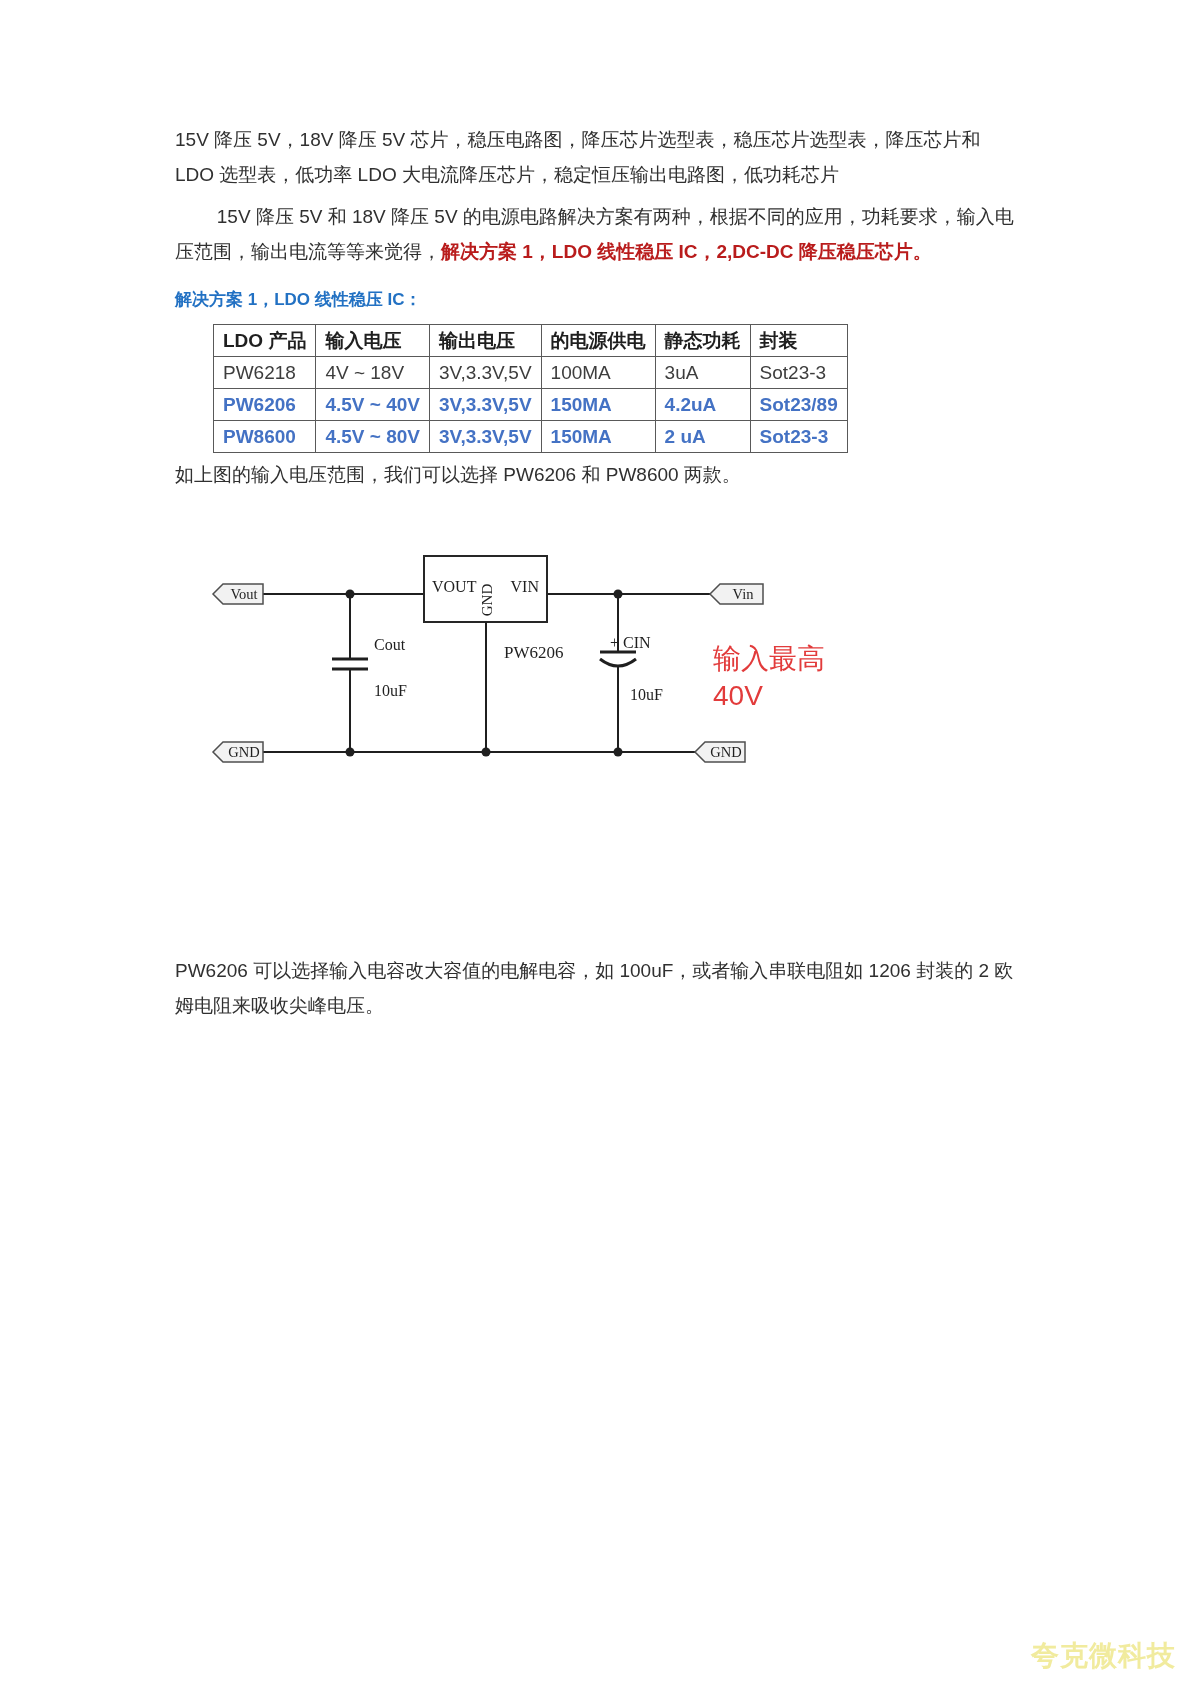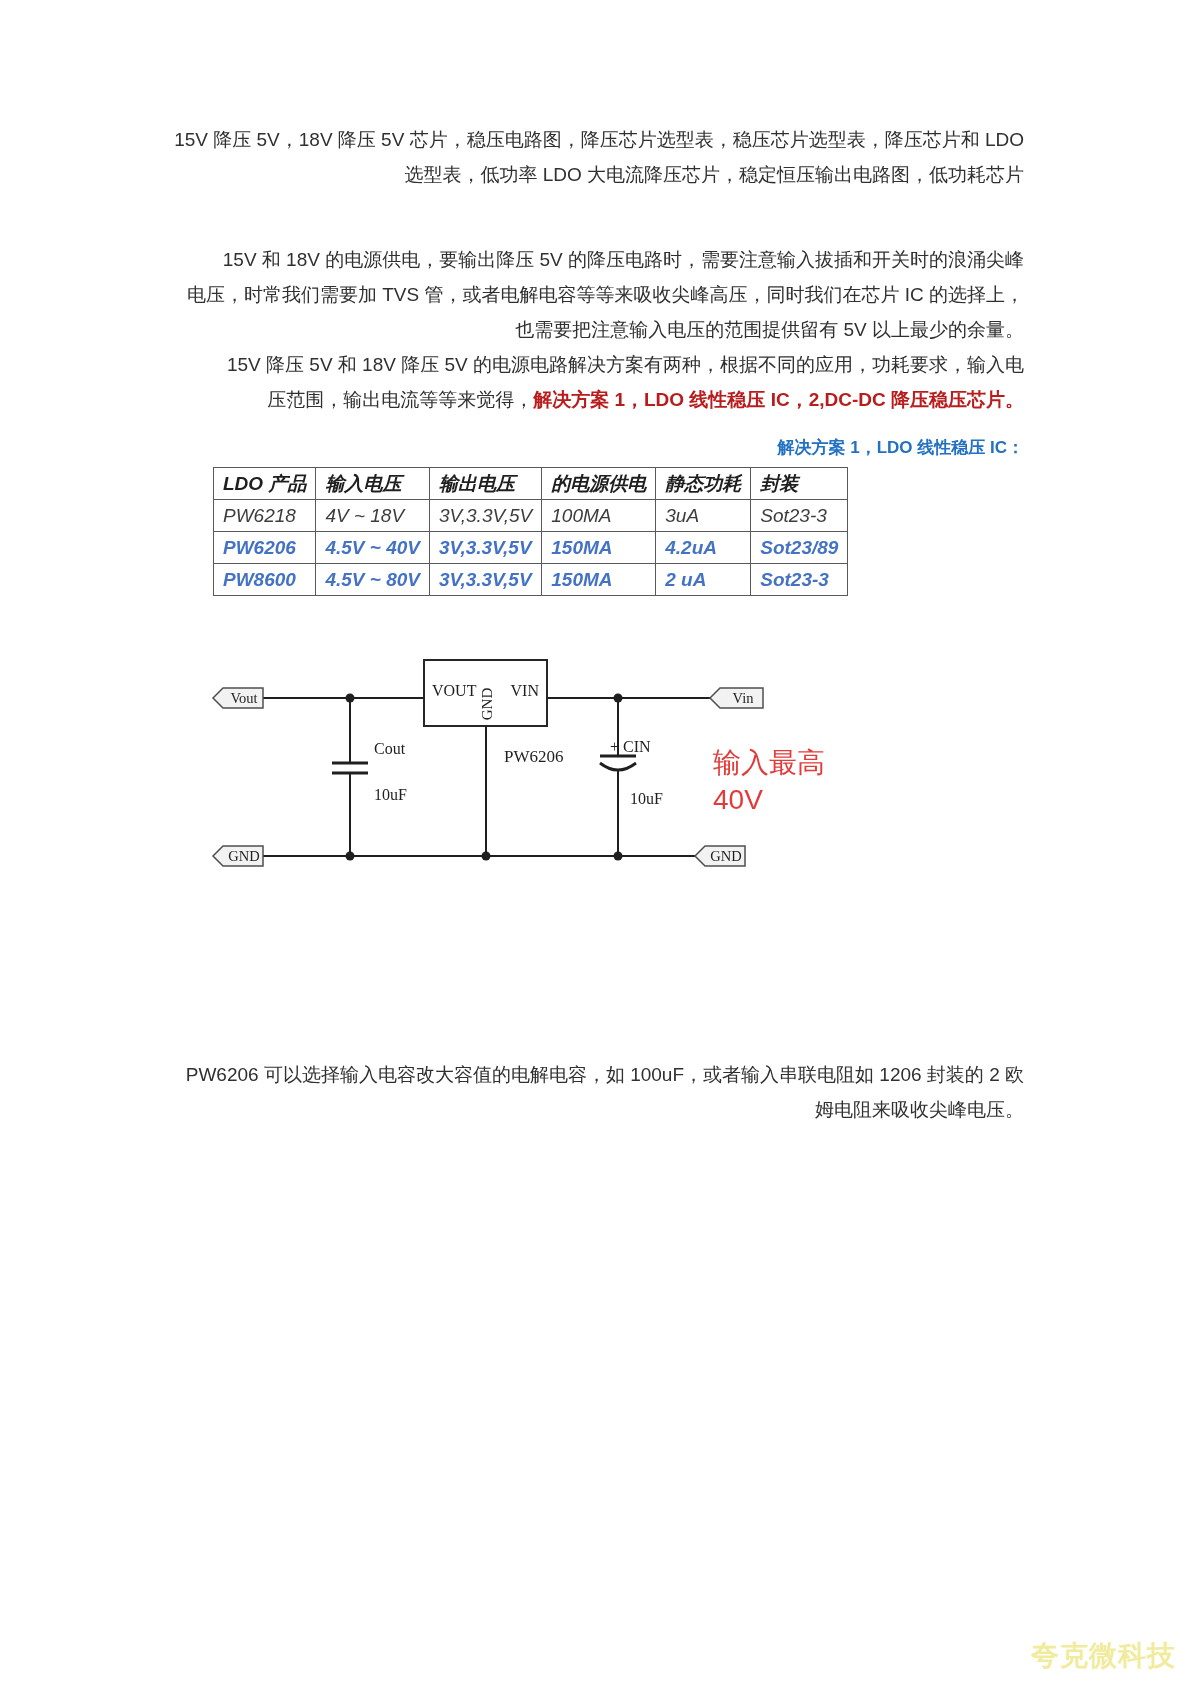--- a/index.html
+++ b/index.html
@@ -2,56 +2,55 @@
 <html><head>
 <meta charset="utf-8">
 <style>
   html,body{margin:0;padding:0;}
   body{
     width:1190px;height:1683px;position:relative;background:#ffffff;
     font-family:"Liberation Sans","DejaVu Sans",sans-serif;
     color:#303030;overflow:hidden;
   }
   .content{position:absolute;left:168px;top:0;width:856px;}
-  p{margin:0;font-size:19px;line-height:35px;color:#303030;text-align:right;}
+  p{margin:7px;font-size:19px;line-height:35px;color:#303030;}
   .title{margin-top:122px;}
   .para-indent{text-indent:2.2em;}
   .p1{margin-top:50px;}
   .p2{margin-top:0;}
   .blue-strong{color:#b91c1c;font-weight:bold;}
   .heading{margin-top:13px;font-size:17px;line-height:35px;color:#2271c3;font-weight:bold;}
   .p3{margin-top:15px;}
   table.ldo{
     border-collapse:collapse;margin-top:2px;margin-left:45px;
     font-size:19px;color:#3d3d3d;table-layout:fixed;
   }
   table.ldo th,table.ldo td{
     border:1px solid #595959;padding:1px 9px;text-align:left;
-    height:29px;white-space:nowrap;overflow:hidden;font-style:italic;
+    height:29px;white-space:nowrap;overflow:hidden;
   }
   table.ldo th{font-weight:bold;color:#1f1f1f;}
   table.ldo tr.hl td{color:#4472c4;font-weight:bold;}
   .c0{width:90px}.c1{width:107px}.c2{width:100px}.c3{width:95px}.c4{width:86px}.c5{width:86px}
   .caption{margin-top:4px;}
   .circuit-wrap{margin-top:46px;width:854px;height:240px;position:relative;}
   .serif-label{font-family:"Liberation Serif","DejaVu Serif",serif;}
   .p4{margin-top:175px;}
   .watermark{
     position:absolute;top:1641px;right:14px;font-size:28px;line-height:30px;
     color:#f1eb9e;font-weight:bold;letter-spacing:1px;text-align:center;
   }
 </style>
 </head>
 <body>
 
 <div class="content">
 
   <p class="title">15V 降压 5V，18V 降压 5V 芯片，稳压电路图，降压芯片选型表，稳压芯片选型表，降压芯片和 LDO 选型表，低功率 LDO 大电流降压芯片，稳定恒压输出电路图，低功耗芯片</p>
 
-  <p class="p1 para-indent">15V 和 18V 的电源供电，要输出降压 5V 的降压电路时，需要注意输入拔插和开关时的浪涌尖峰电压，时常我们需要加 TVS 管，或者电解电容等等来吸收尖峰高压，同时我们在芯片 IC 的选择上，也需要把注意输入电压的范围提供留有 5V 以上最少的余量。</p>
 
   <p class="p2 para-indent"><span>15V 降压 5V 和 18V 降压 5V 的电源电路解决方案有两种，根据不同的应用，功耗要求，输入电压范围，输出电流等等来觉得，</span><span class="blue-strong">解决方案 1，LDO 线性稳压 IC，2,DC-DC 降压稳压芯片。</span></p>
 
   <p class="heading">解决方案 1，LDO 线性稳压 IC：</p>
 
 
   <table class="ldo">
     <colgroup>
       <col class="c0">
         <col class="c1">
@@ -91,20 +90,21 @@
         <td>PW8600</td>
         <td>4.5V ~ 80V</td>
         <td>3V,3.3V,5V</td>
         <td>150MA</td>
         <td>2 uA</td>
         <td>Sot23-3</td>
       </tr>
     </tbody>
   </table>
 
+  <p class="caption">如上图的输入电压范围，我们可以选择 PW6206 和 PW8600 两款。</p>
 
   <div class="circuit-wrap">
     <svg xmlns="http://www.w3.org/2000/svg" width="854" height="240" viewBox="0 0 854 240">
 
       <line x1="94" y1="56" x2="256" y2="56" stroke="#1f1f1f" stroke-width="2"></line>
       <line x1="379" y1="56" x2="542" y2="56" stroke="#1f1f1f" stroke-width="2"></line>
 
       <line x1="94" y1="214" x2="527" y2="214" stroke="#1f1f1f" stroke-width="2"></line>
 
       <rect x="256" y="18" width="123" height="66" fill="#ffffff" stroke="#262626" stroke-width="2"></rect>

